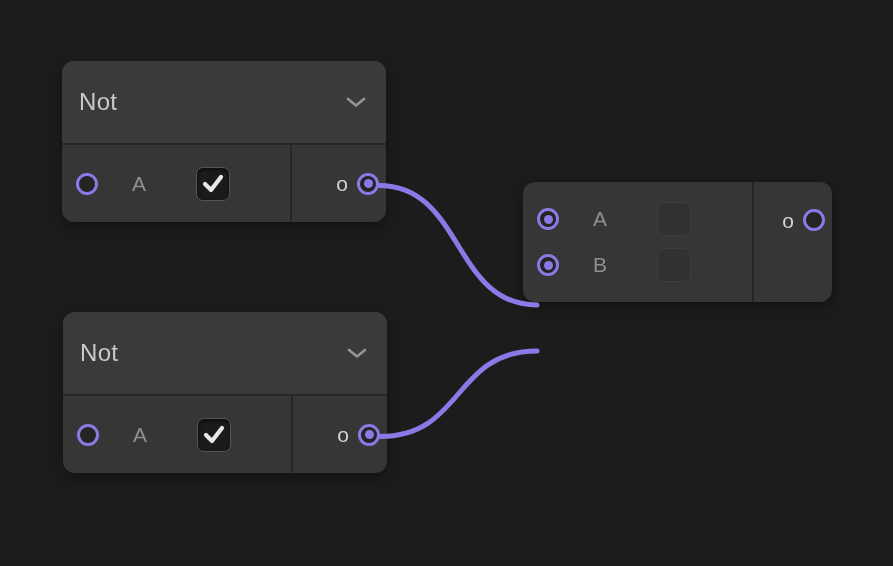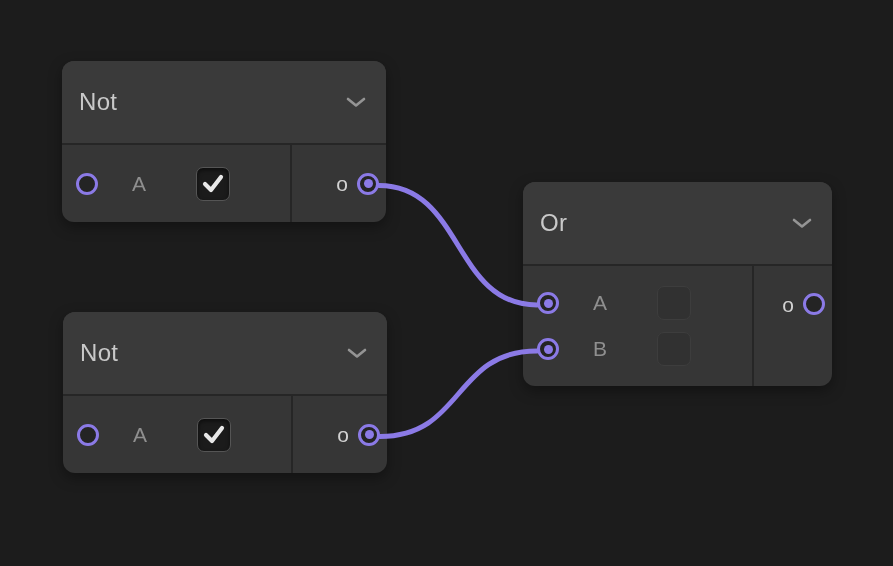--- a/index.html
+++ b/index.html
@@ -182,28 +182,20 @@
         </div>
       </div>
       <div class="io-right" style="width:94px; height:77px;">
         <span class="out-label">o</span>
         <span class="socket connected"></span>
       </div>
     </div>
   </div>
 
   <div class="node" style="left:523px; top:182px; width:309px;">
-    <div class="node-header">
-      <span class="node-title">Or</span>
-      <span class="chevron">
-        <svg width="20" height="11" viewBox="0 0 20 11">
-            <polyline points="2,2 10,8.5 18,2" fill="none" stroke="#949494" stroke-width="2.6" stroke-linecap="round" stroke-linejoin="round"></polyline>
-          </svg>
-      </span>
-    </div>
     <div class="node-body">
       <div class="io-left pad-rows">
         <div class="row row-mid">
           <span class="socket connected"></span>
           <span class="port-label">A</span>
           <span class="checkbox unchecked"></span>
         </div>
         <div class="row row-mid">
           <span class="socket connected"></span>
           <span class="port-label">B</span>

